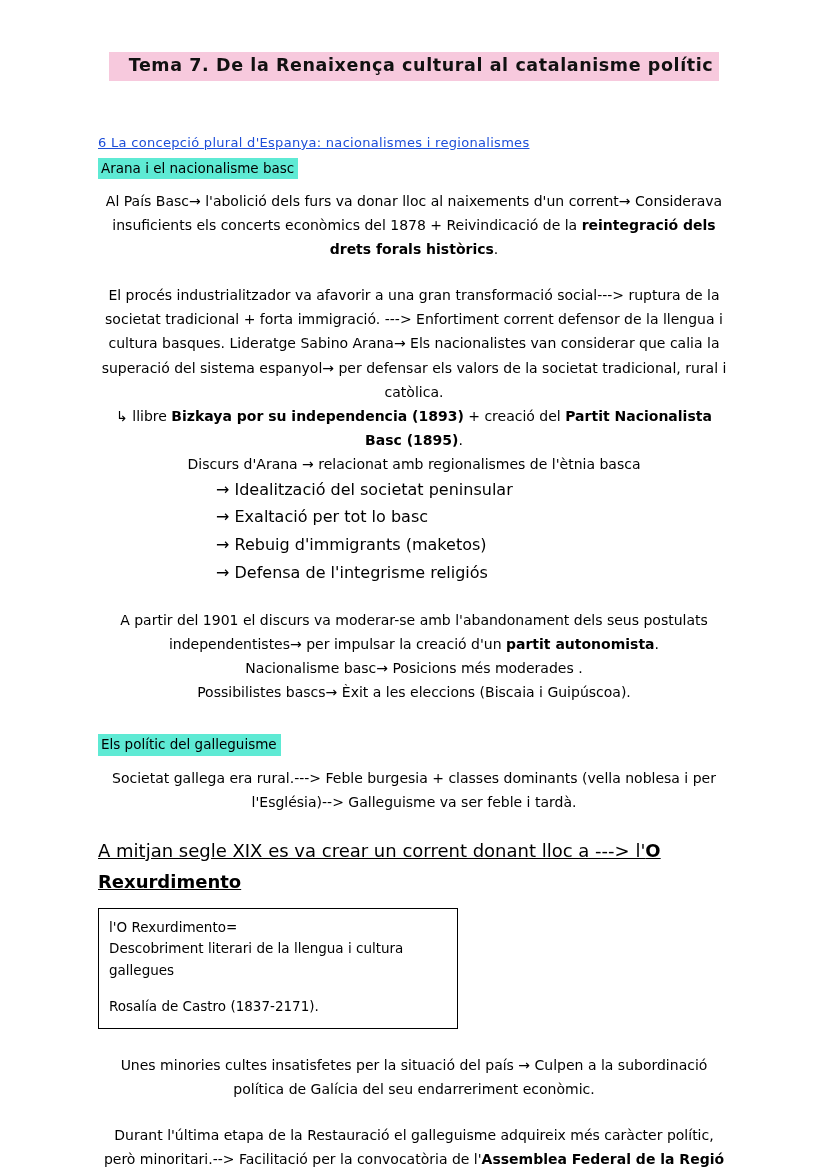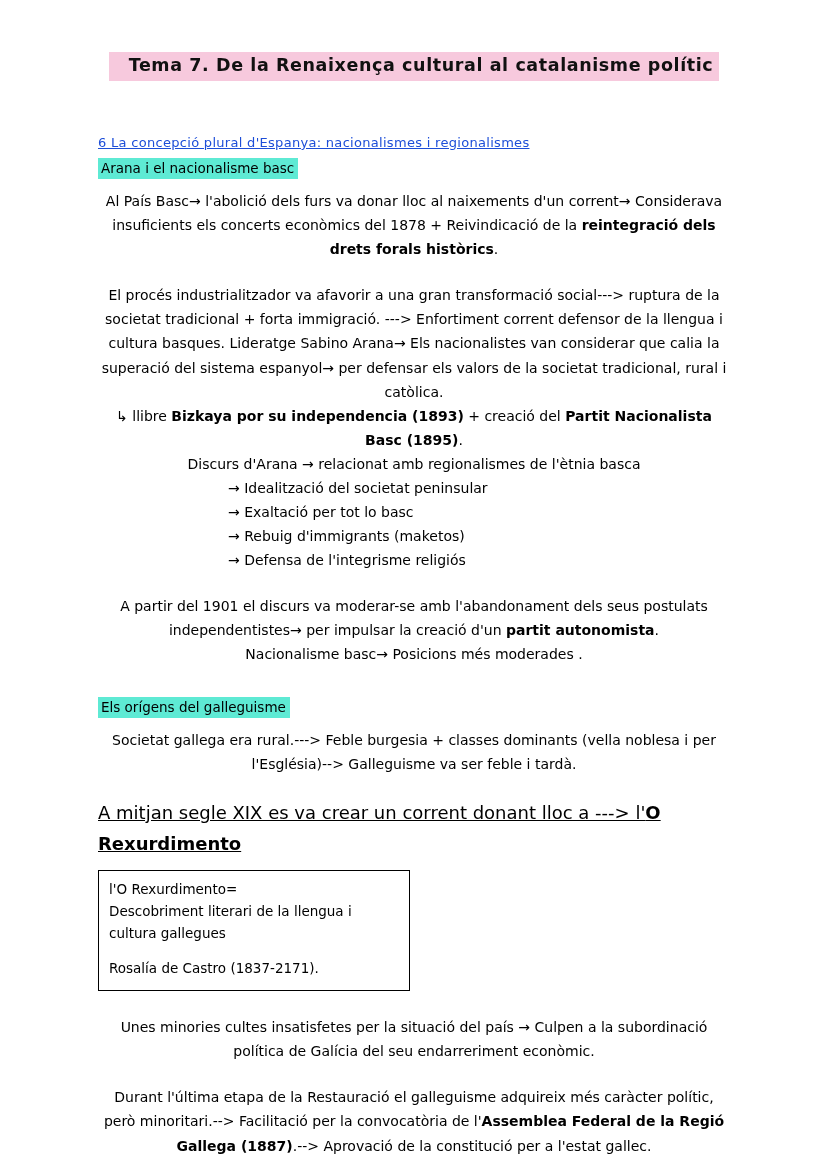--- a/index.html
+++ b/index.html
@@ -59,30 +59,29 @@
   }
   b, .b {
     font-weight: bold;
   }
   .indent-arrows {
     margin-left: 118px;
     font-size: 14px;
     line-height: 1.72;
   }
   .arrow-line {
-    font-size: 14px;
+    font-size: 16px;
     line-height: 1.72;
-    margin-left: 12px;
   }
   .spacer-22 { height: 22px; }
   .spacer-30 { height: 30px; }
   .boxed {
     border: 1px solid #000;
     padding: 8px 10px 10px 10px;
-    width: 312px;
+    width: 360px;
     box-sizing: border-box;
     font-size: 13.5px;
     line-height: 1.62;
     margin-top: 10px;
     margin-bottom: 24px;
   }
   .boxed .gap {
     height: 14px;
   }
   .underlined-line {
@@ -123,26 +122,27 @@
       <div class="arrow-line">→ Rebuig d'immigrants (maketos)</div>
       <div class="arrow-line">→ Defensa de l'integrisme religiós</div>
     </div>
 
     <div class="spacer-22"></div>
 
     <p class="body-text"><span>A partir del 1901 el discurs va moderar-se amb l'abandonament dels seus postulats independentistes→ per impulsar la creació d'un </span><b>partit autonomista</b><span>.</span></p>
 
     <p class="body-text">Nacionalisme basc→ Posicions més moderades .</p>
 
+    <p class="body-text">Possibilistes bascs→ Èxit a les eleccions (Biscaia i Guipúscoa).</p>
   </div>
 
   <div class="spacer-30"></div>
 
   <div>
-    <div><span class="sub-heading">Els orígens del galleguisme</span></div>
+    <div><span class="sub-heading">Els polític del galleguisme</span></div>
 
     <p class="body-text">Societat gallega era rural.---&gt; Feble burgesia + classes dominants (vella noblesa i per l'Església)--&gt; Galleguisme va ser feble i tardà.</p>
 
     <div class="spacer-22"></div>
 
     <div class="underlined-line">
       <span class="u">A mitjan segle XIX es va crear un corrent donant lloc a ---&gt; l'</span><b class="u">O Rexurdimento</b>
     </div>
 
     <div class="boxed">

